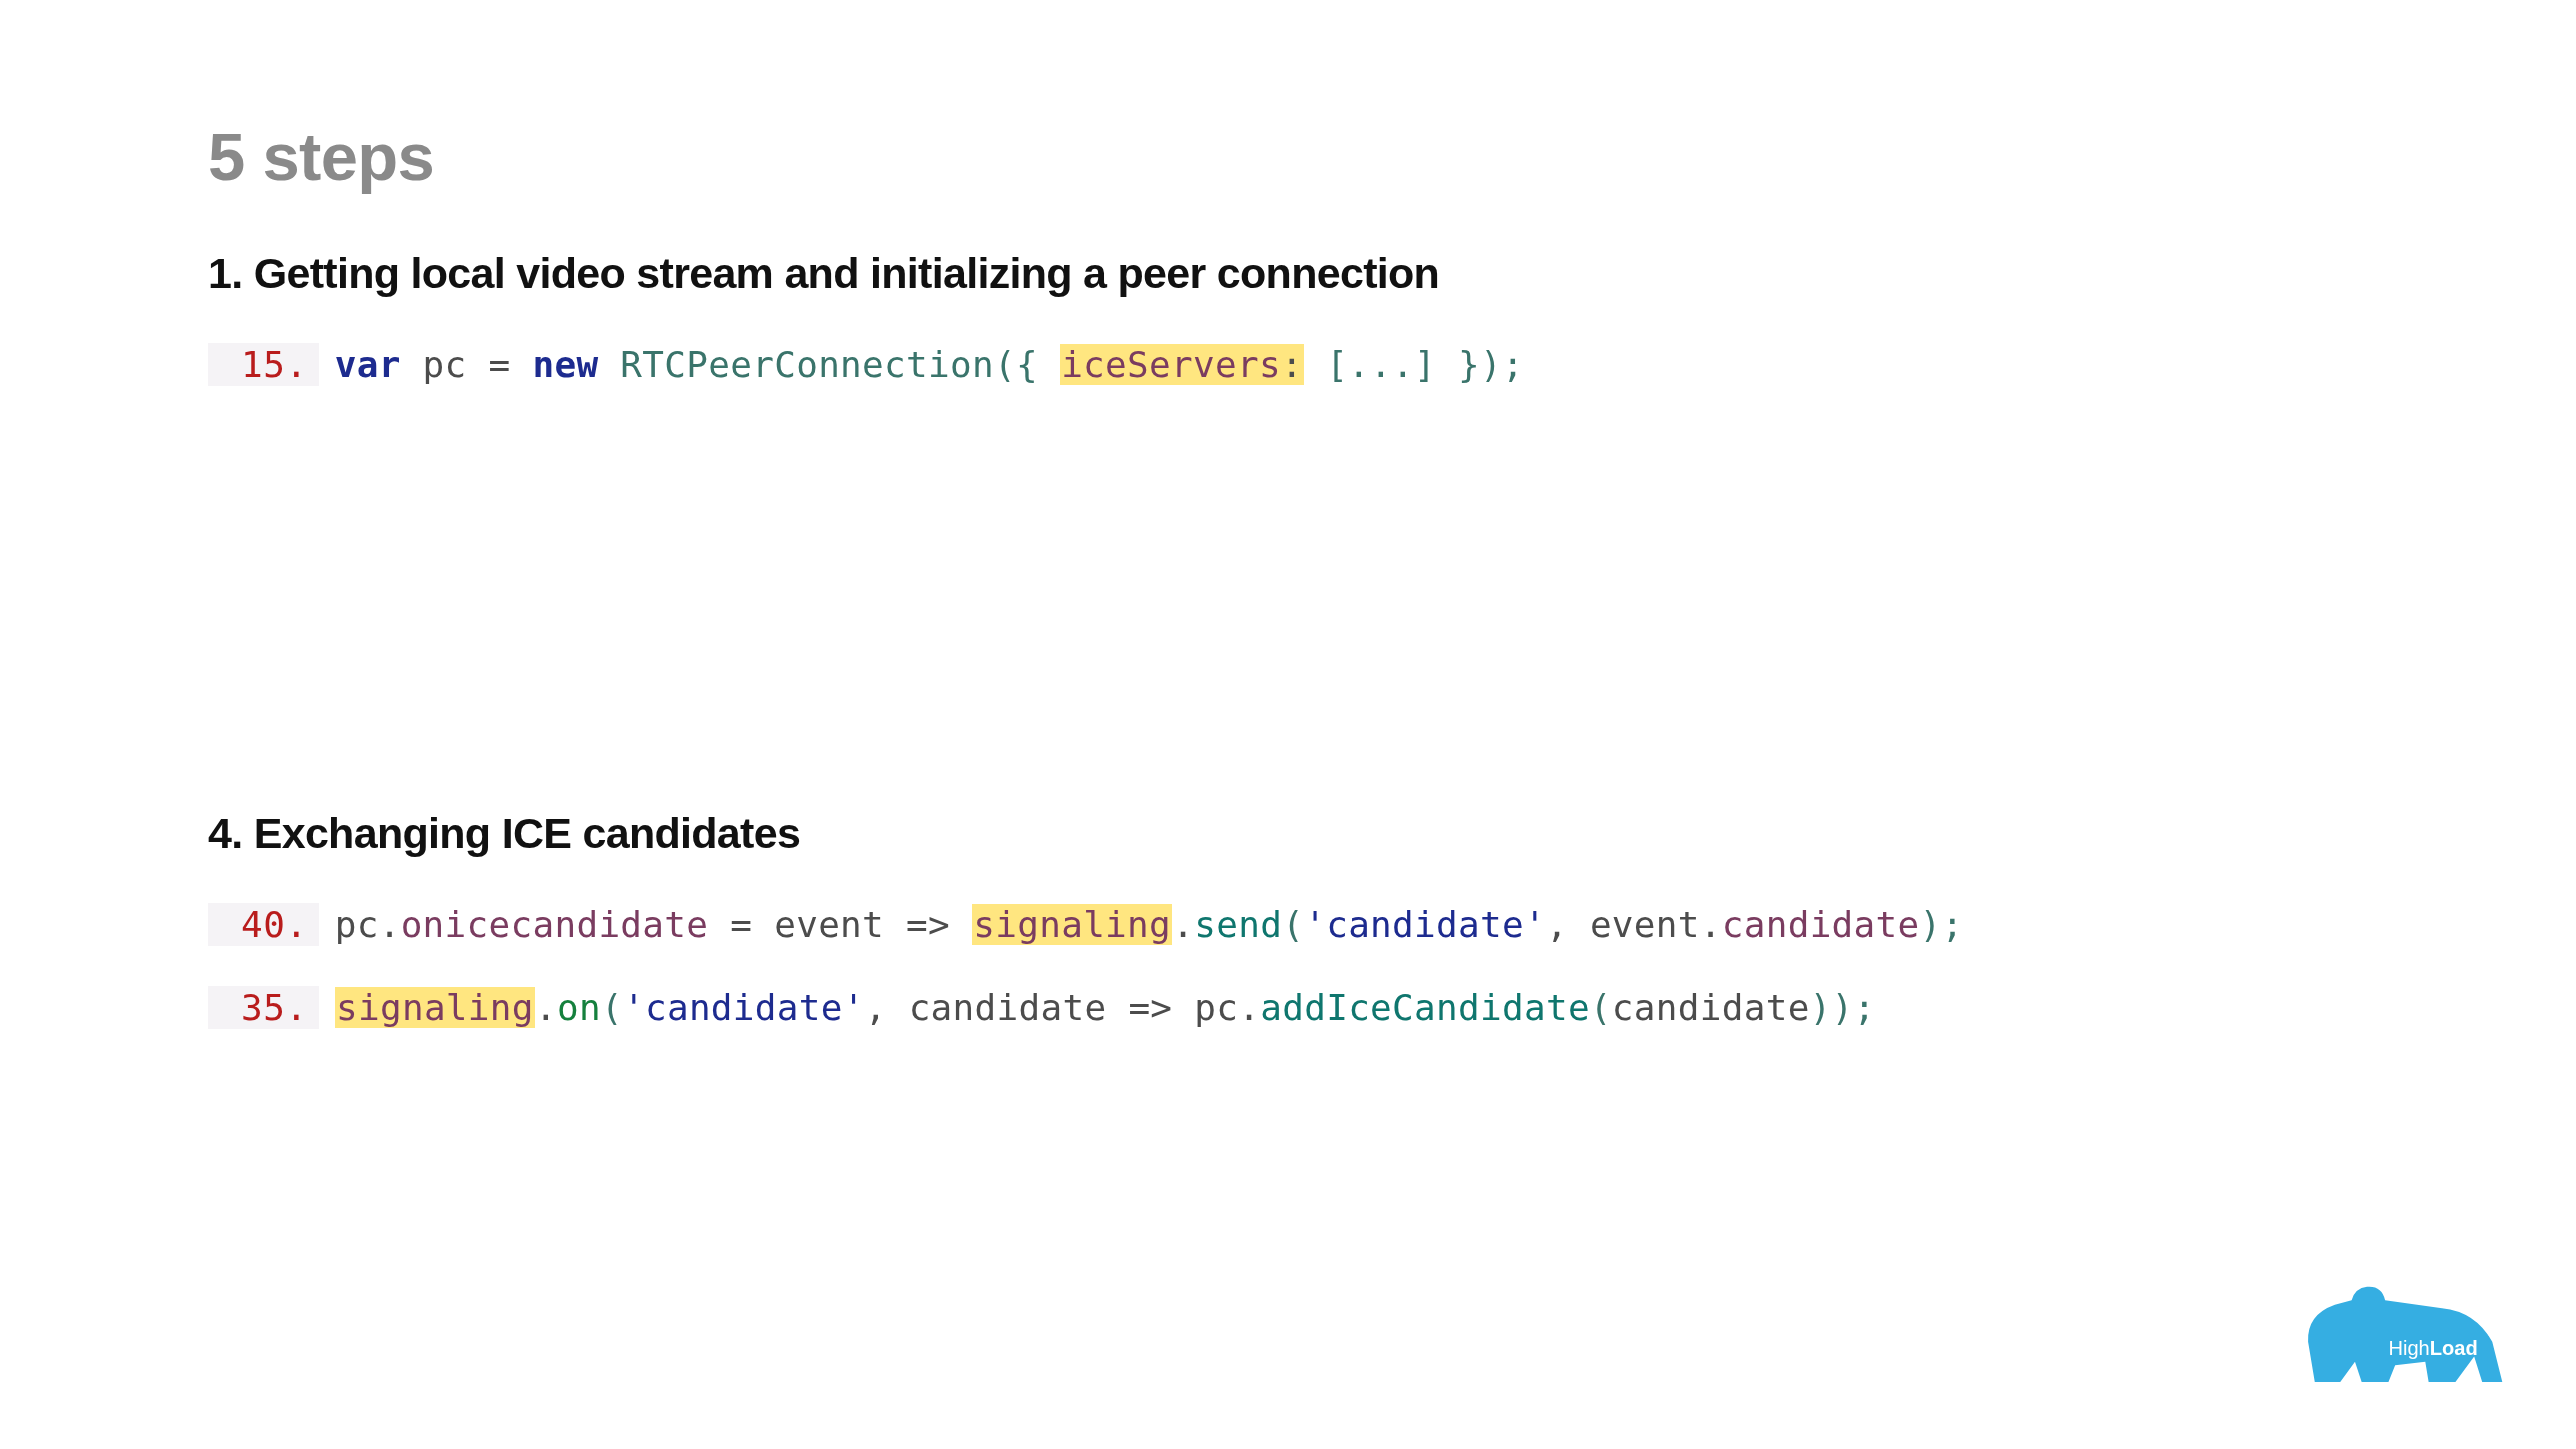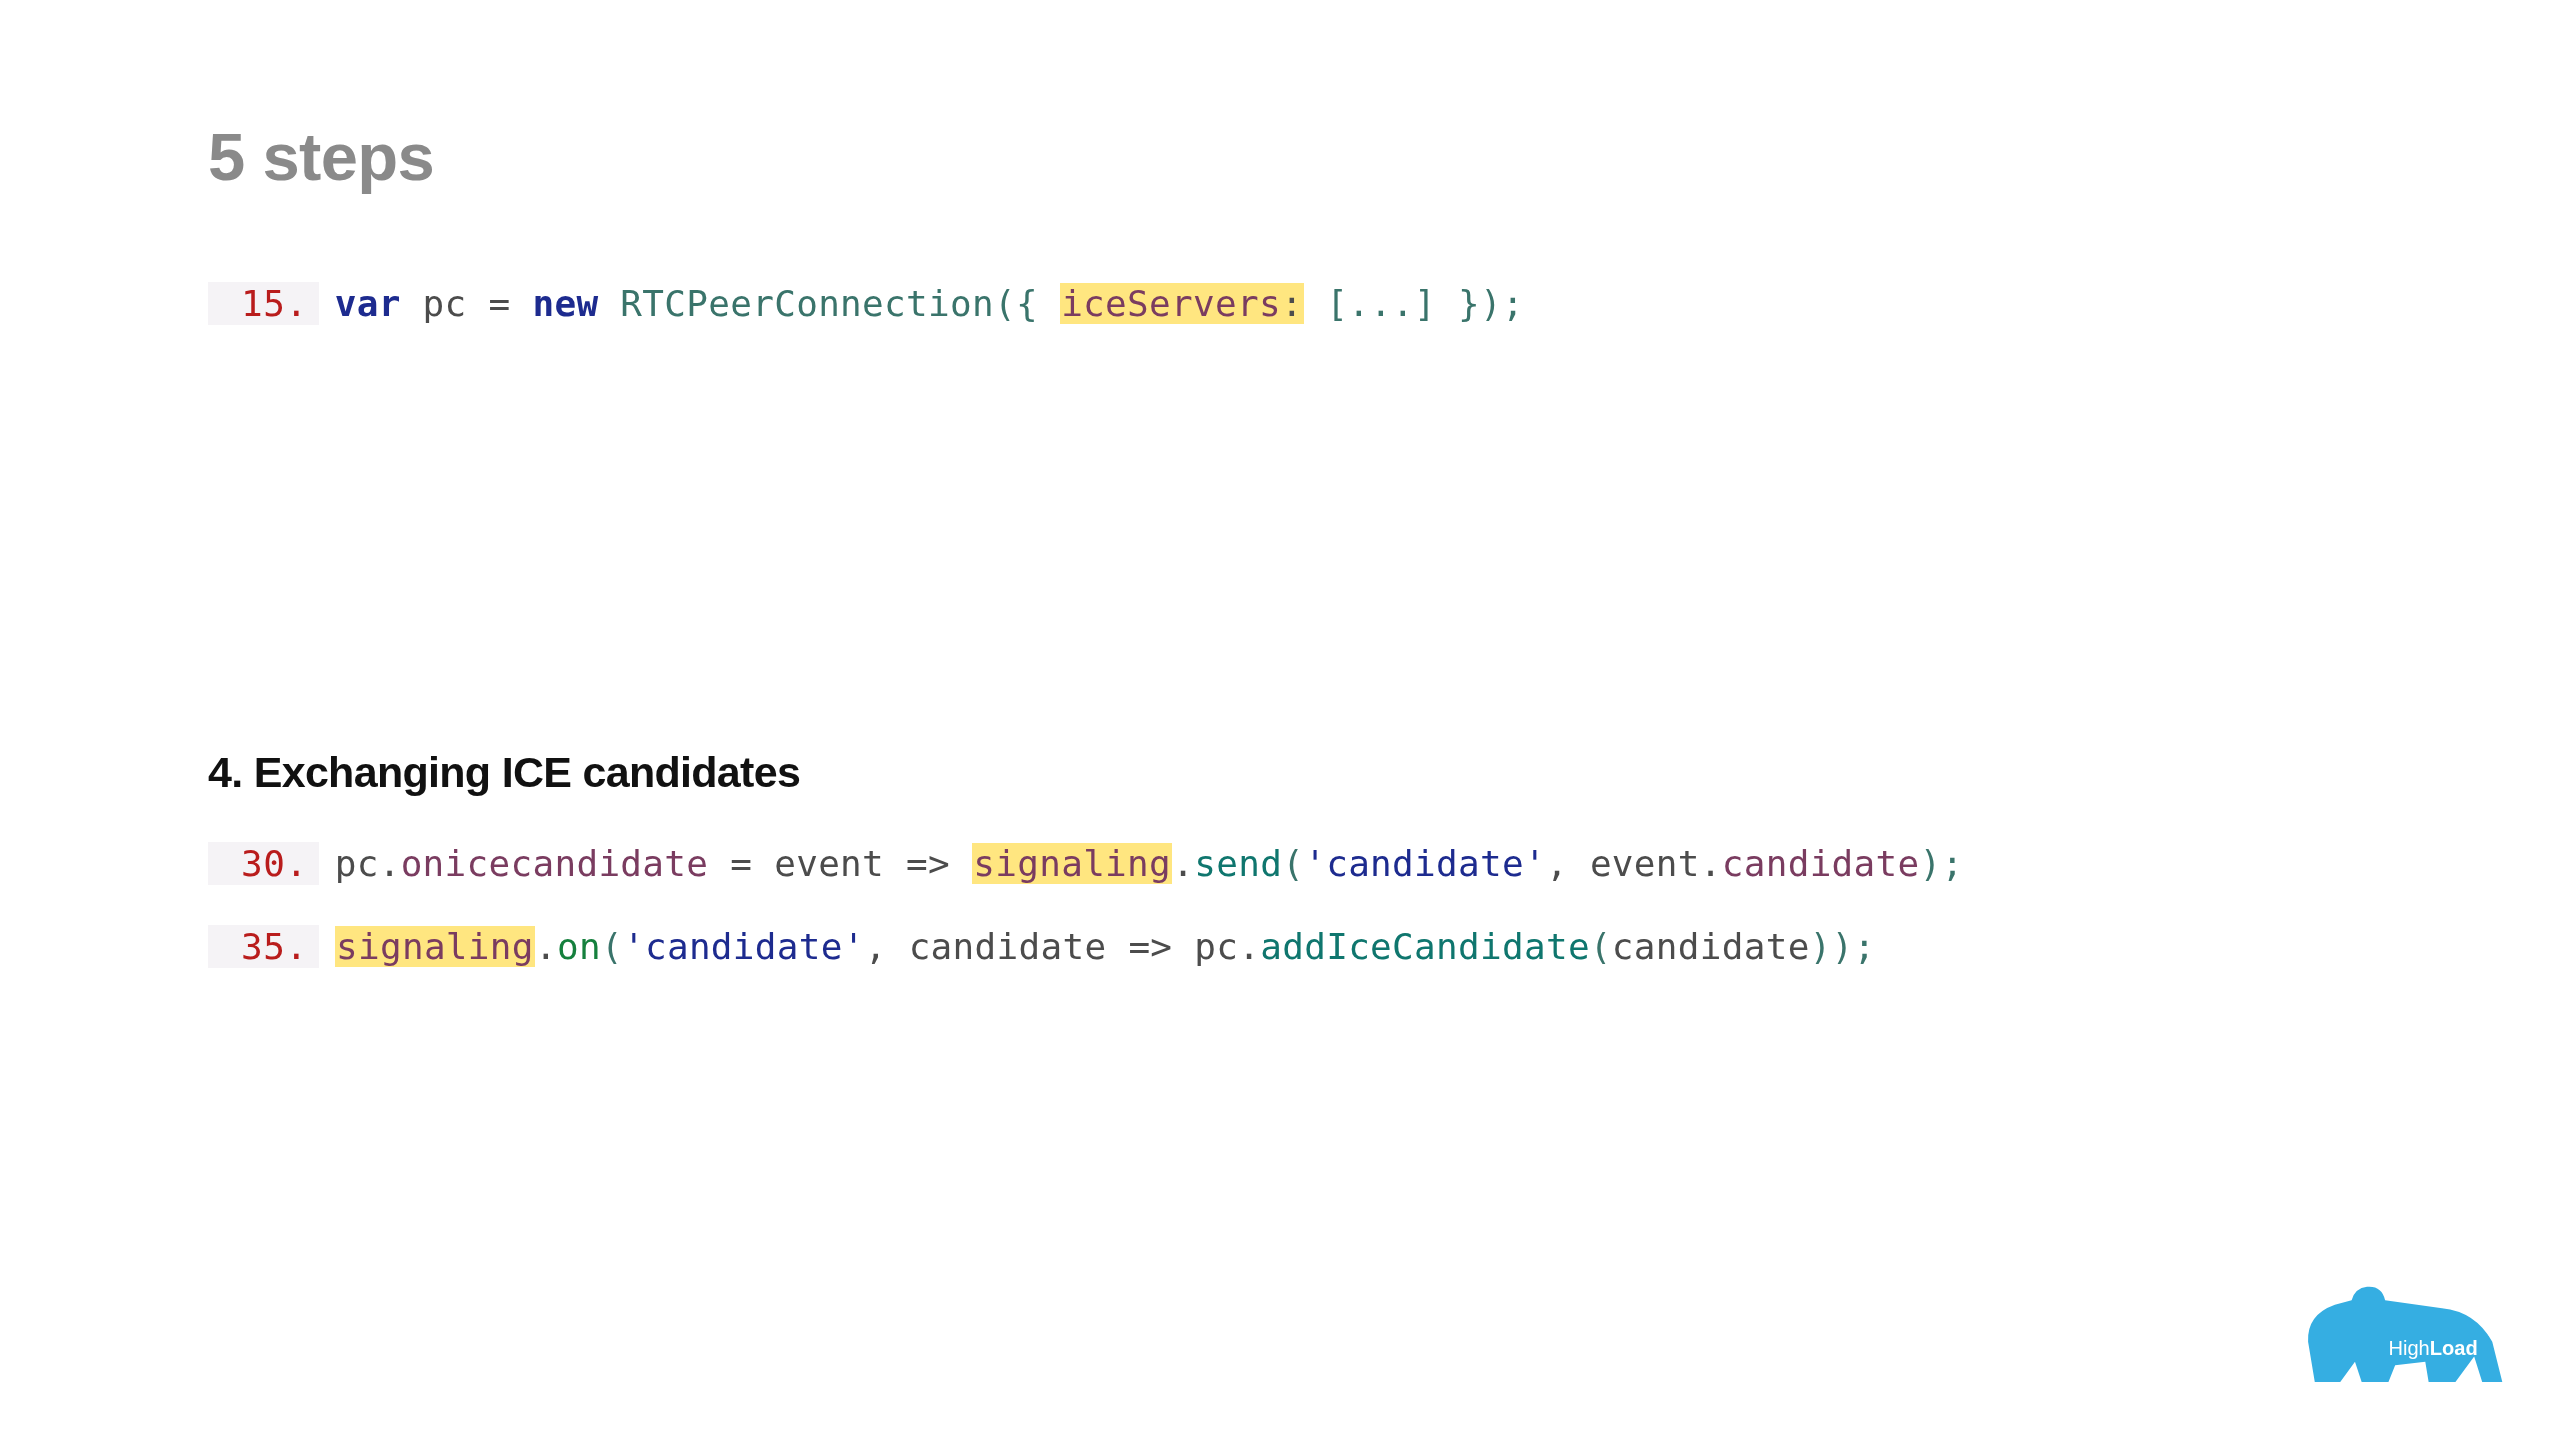--- a/index.html
+++ b/index.html
@@ -84,31 +84,32 @@
   }
   .logo-wrap svg { width: 100%; height: 100%; }
 </style>
 </head>
 <body>
 
 <div class="slide">
 
   <h1 class="slide-title">5 steps</h1>
 
+  <h2 class="step-heading">1. Getting local video stream and initializing a peer connection</h2>
   <div class="code-line">
     <span class="lineno">15.</span>
     <span class="code"><span class="tk-keyword">var</span><span class="tk-ident"> pc </span><span class="tk-punct">= </span><span class="tk-keyword">new</span><span class="tk-func"> RTCPeerConnection</span><span class="tk-brace">({ </span><span class="hl"><span class="tk-prop">iceServers</span><span class="tk-punct">:</span></span><span class="tk-brace"> [...] });</span></span>
   </div>
 
   <div class="section-gap"></div>
 
   <h2 class="step-heading">4. Exchanging ICE candidates</h2>
 
   <div class="code-line">
-    <span class="lineno">30.</span>
+    <span class="lineno">40.</span>
     <span class="code"><span class="tk-ident">pc</span><span class="tk-dot">.</span><span class="tk-prop">onicecandidate</span><span class="tk-ident"> </span><span class="tk-punct">= </span><span class="tk-ident">event </span><span class="tk-arrow">=&gt; </span><span class="hl"><span class="tk-prop">signaling</span></span><span class="tk-dot">.</span><span class="tk-send">send</span><span class="tk-brace">(</span><span class="tk-str">'candidate'</span><span class="tk-punct">, </span><span class="tk-ident">event</span><span class="tk-dot">.</span><span class="tk-prop">candidate</span><span class="tk-brace">);</span></span>
   </div>
 
   <div class="code-line">
     <span class="lineno">35.</span>
     <span class="code"><span class="hl"><span class="tk-prop">signaling</span></span><span class="tk-dot">.</span><span class="tk-on">on</span><span class="tk-brace">(</span><span class="tk-str">'candidate'</span><span class="tk-punct">, </span><span class="tk-ident">candidate </span><span class="tk-arrow">=&gt; </span><span class="tk-ident">pc</span><span class="tk-dot">.</span><span class="tk-send">addIceCandidate</span><span class="tk-brace">(</span><span class="tk-ident">candidate</span><span class="tk-brace">));</span></span>
   </div>
 
 </div>
 

